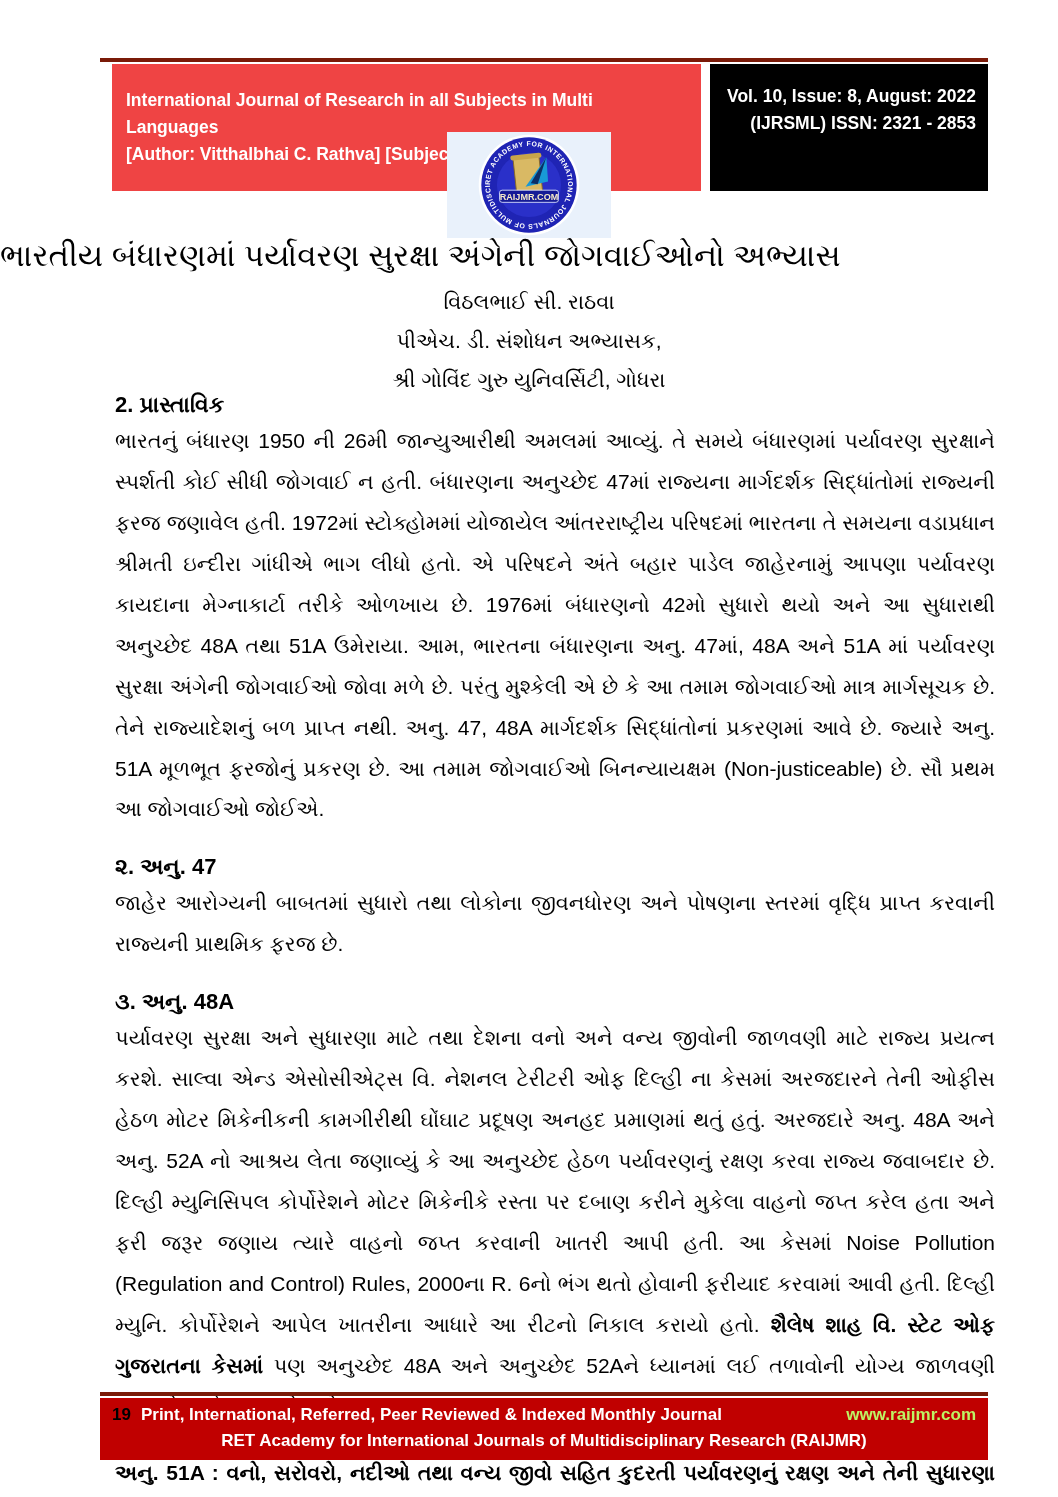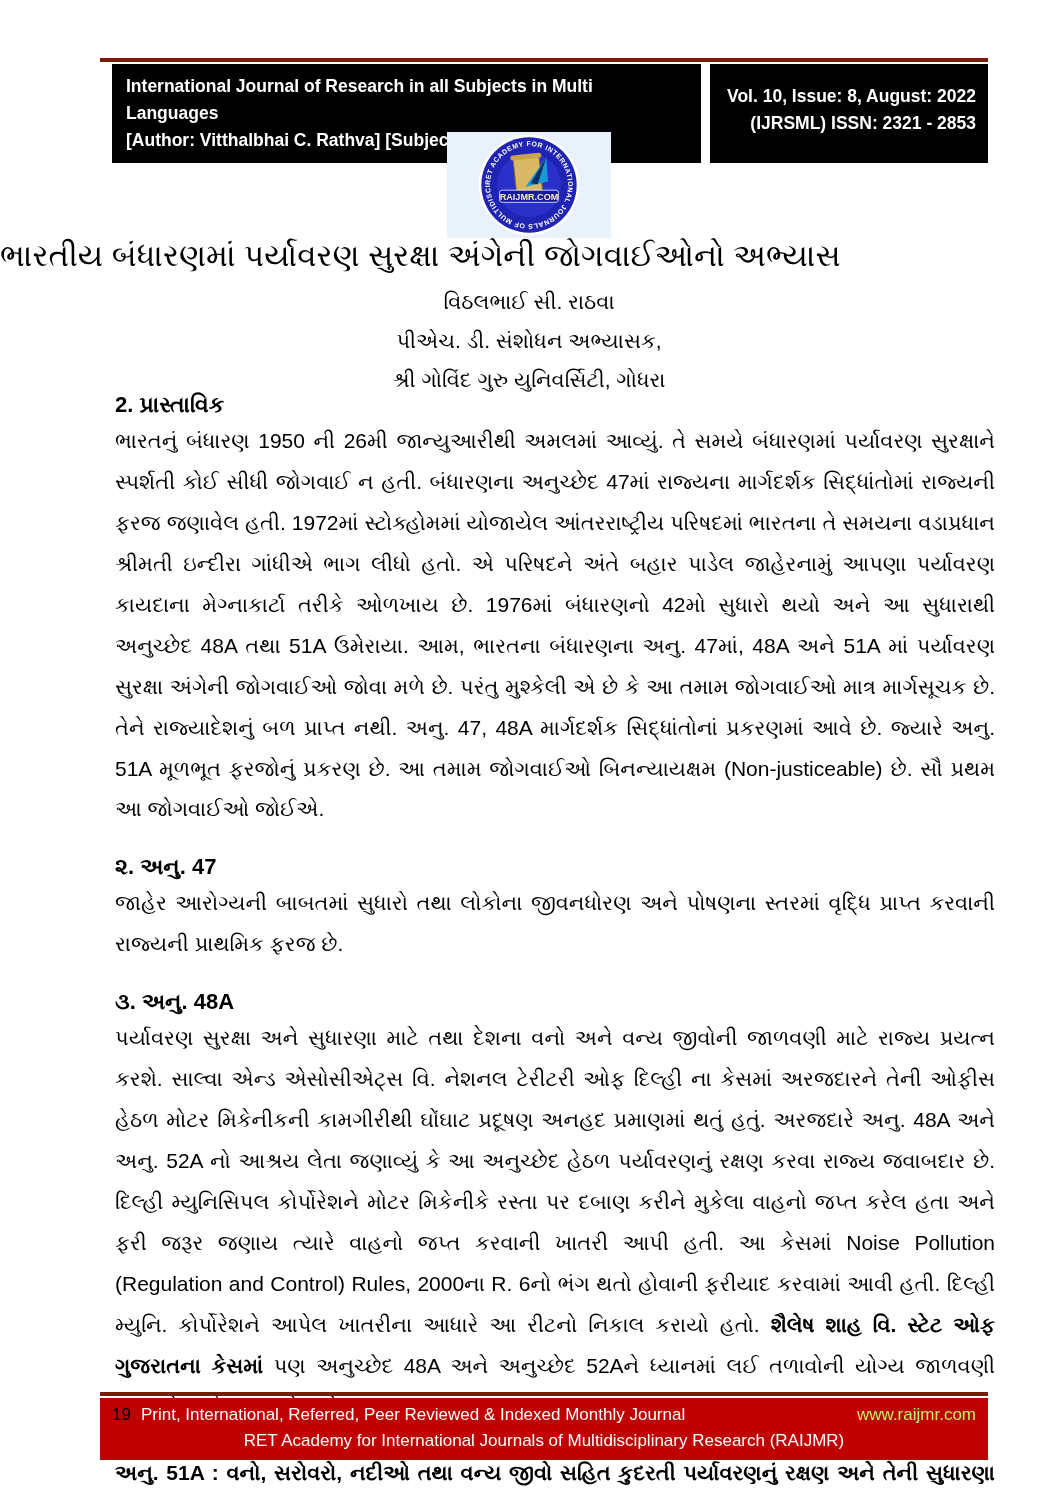--- a/index.html
+++ b/index.html
@@ -15,23 +15,23 @@
   .top-rule {
     position: absolute; left: 100px; top: 58px;
     width: 888px; height: 4px; background: #7a1a08;
   }
   .header-row {
     position: absolute; left: 112px; top: 64px;
     width: 876px; display: flex; gap: 9px;
   }
   .header-left {
     flex: 1 1 auto;
-    background: #000000; color: #fff;
+    background: #ef4444; color: #fff;
     font-weight: bold; font-size: 17.5px; line-height: 27px;
-    padding: 9px 14px;
+    padding: 23px 14px;
   }
   .header-right {
     width: 280px;
     background: #000; color: #fff;
     font-weight: bold; font-size: 17.5px; line-height: 27px;
     padding: 19px 12px; text-align: right;
   }
   
   .logo-wrap {
     position: absolute; top: 132px; left: 50%;
@@ -72,21 +72,21 @@
     margin-top: 14px;
   }
   
   .footer-rule {
     position: absolute; left: 100px; top: 1392px;
     width: 888px; height: 4px; background: #7a1a08;
   }
   .footer-bar {
     position: absolute; left: 100px; top: 1398px;
     width: 888px; background: #c00000; color: #fff;
-    font-weight: normal; font-size: 17px;
+    font-weight: bold; font-size: 17px;
     padding: 7px 12px 9px 12px;
   }
   .footer-line1 { display: flex; align-items: baseline; gap: 10px; }
   .footer-page-no { color: #000; }
   .footer-info { flex: 1 1 auto; }
   .footer-site { color: #bef264; }
   .footer-line2 { text-align: center; margin-top: 6px; }
 </style>
 </head>
 <body>

